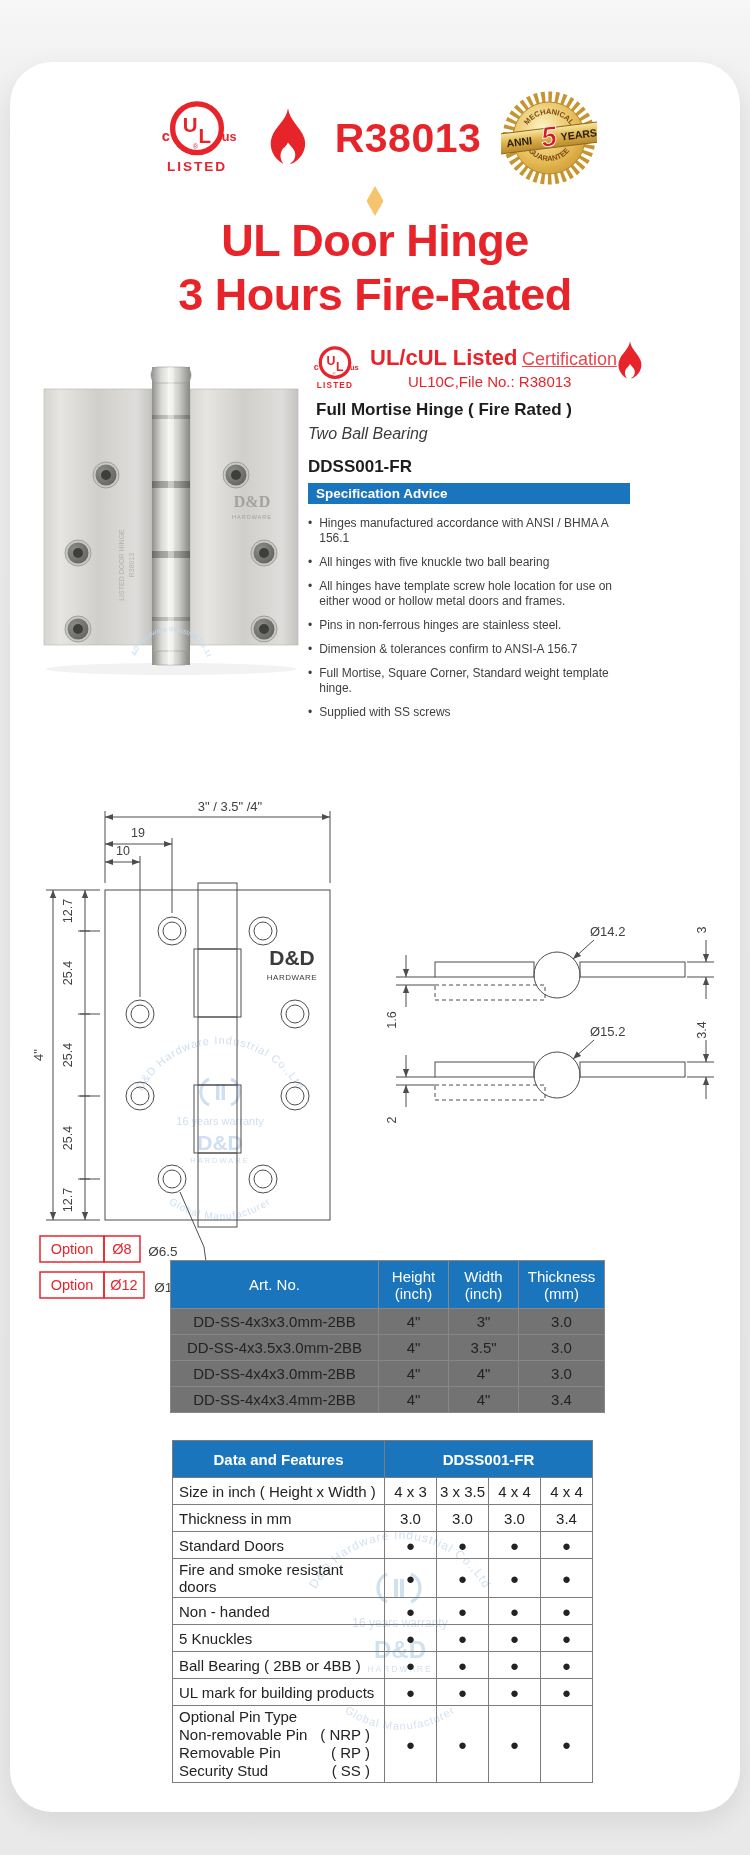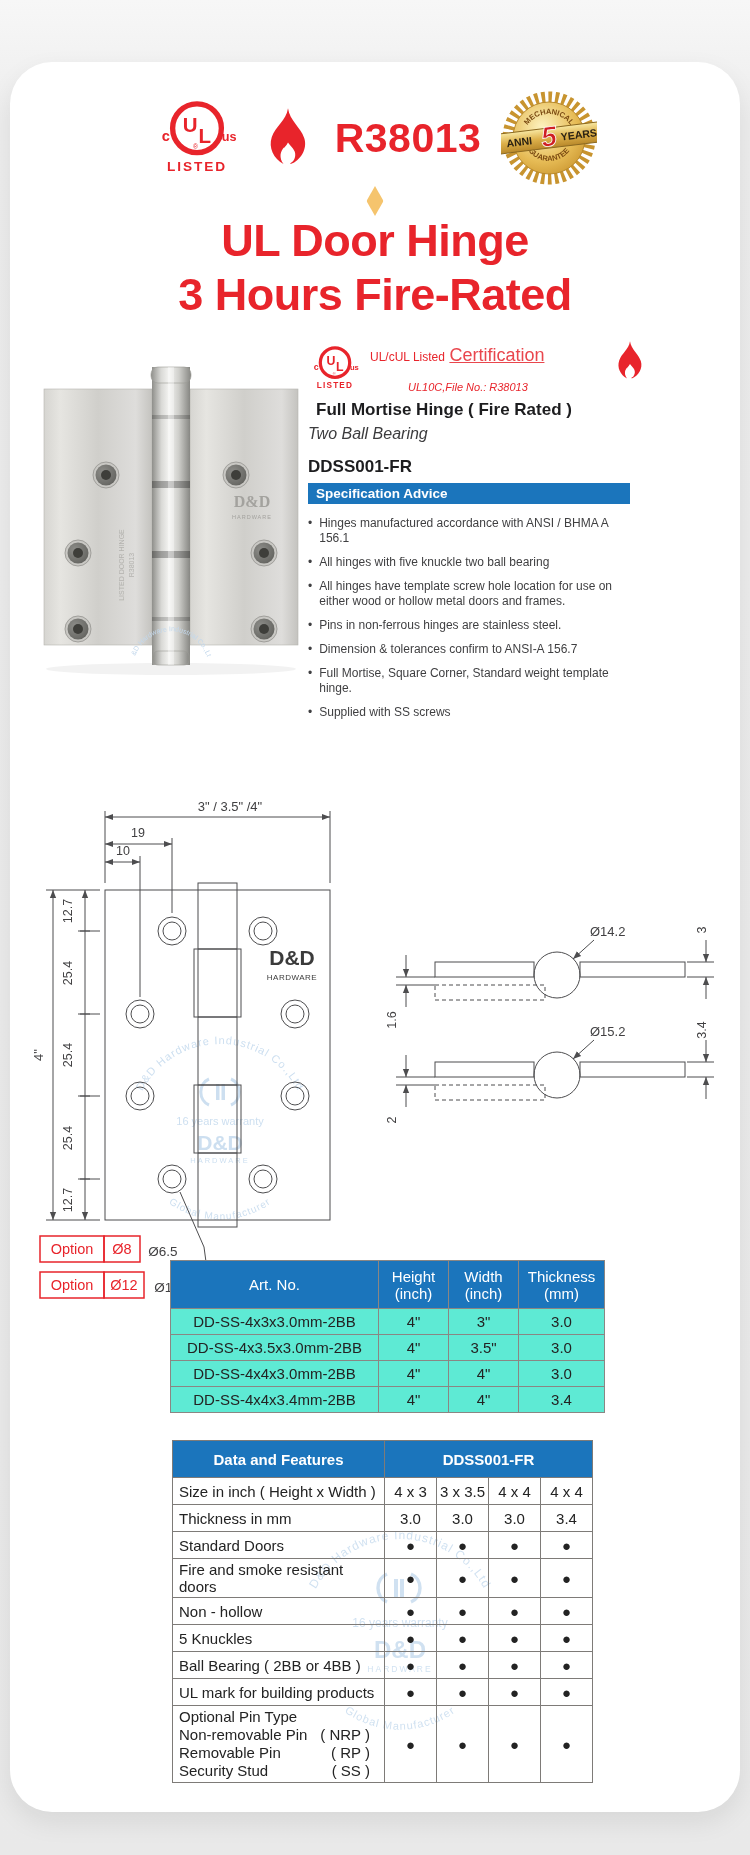--- a/index.html
+++ b/index.html
@@ -31,40 +31,40 @@
     clip-path:polygon(50% 0,100% 50%,50% 100%,0 50%);}
 
   .title{position:absolute;top:152px;left:0;width:100%;text-align:center;
     color:var(--red);font-size:45px;font-weight:bold;line-height:54px;letter-spacing:-0.5px;}
 
   
   .product{position:absolute;top:283px;left:30px;width:685px;height:345px;}
   .photo{position:absolute;left:0;top:10px;}
   .info{position:absolute;left:268px;top:0;width:342px;}
   .cert-line{position:relative;display:flex;align-items:flex-start;gap:8px;min-height:50px;}
-  .cl-bold{font-weight:normal;color:var(--red);font-size:12px;}
+  .cl-bold{font-weight:bold;color:var(--red);font-size:22px;}
   .cl-light{color:#e9464d;font-size:18px;text-decoration:underline;}
-  .cl-file{color:var(--red);font-size:11px;margin-top:15px;padding-left:38px;font-style:italic;}
+  .cl-file{color:var(--red);font-size:15px;margin-top:2px;padding-left:38px;}
   .flame-small{position:absolute;right:2px;top:-6px;}
   .p-name{position:absolute;top:55px;left:8px;font-weight:bold;font-size:17px;color:#1d1d1f;}
   .p-bearing{position:absolute;top:80px;left:0;font-size:16px;color:#3c3c3e;font-style:italic;}
   .p-model{position:absolute;top:112px;left:0;font-weight:bold;font-size:17px;color:#1d1d1f;}
   .spec-bar{position:absolute;top:138px;left:0;width:322px;height:21px;background:var(--blue);
     color:#fff;font-weight:bold;font-size:13.5px;line-height:21px;padding-left:8px;}
   .bullets{position:absolute;top:171px;left:0;width:332px;}
   .bullet{display:flex;gap:7px;margin-bottom:9px;font-size:12px;line-height:15px;color:#3f3f41;}
   .b-dot{flex:0 0 auto;}
 
   
   .drawing{position:absolute;top:625px;left:0;width:100%;height:635px;}
   .front{position:absolute;left:20px;top:0;}
   .detail{position:absolute;left:330px;top:193px;}
 
   
-  .art-table{position:absolute;left:160px;top:1198px;border-collapse:collapse;background:#5eead4;}
+  .art-table{position:absolute;left:160px;top:1198px;border-collapse:collapse;background:#737373;}
   .art-table th,.art-table td{border:1px solid var(--border);}
   .art-table th{background:var(--blue);color:#fff;font-weight:normal;font-size:15px;height:48px;line-height:17px;}
   .art-table td{font-size:15px;height:26px;text-align:center;color:#232323;}
 
   
   .ft-wm{position:absolute;left:250px;top:1430px;}
   .ft{position:absolute;left:162px;top:1378px;border-collapse:collapse;}
   .ft th,.ft td{border:1px solid #7e7b78;font-size:15px;color:#232323;}
   .ft th{background:var(--blue);color:#fff;font-weight:bold;height:37px;}
   .ft td{height:27px;}
@@ -530,21 +530,21 @@
           <td class="val dot">●</td>
       </tr>
       <tr>
         <td class="label">Fire and smoke resistant doors</td>
         <td class="val dot">●</td>
           <td class="val dot">●</td>
           <td class="val dot">●</td>
           <td class="val dot">●</td>
       </tr>
       <tr>
-        <td class="label">Non - hollow</td>
+        <td class="label">Non - handed</td>
         <td class="val dot">●</td>
           <td class="val dot">●</td>
           <td class="val dot">●</td>
           <td class="val dot">●</td>
       </tr>
       <tr>
         <td class="label">5 Knuckles</td>
         <td class="val dot">●</td>
           <td class="val dot">●</td>
           <td class="val dot">●</td>

